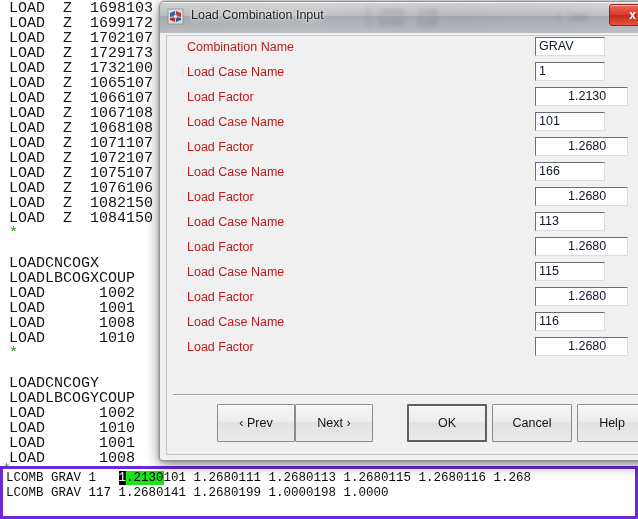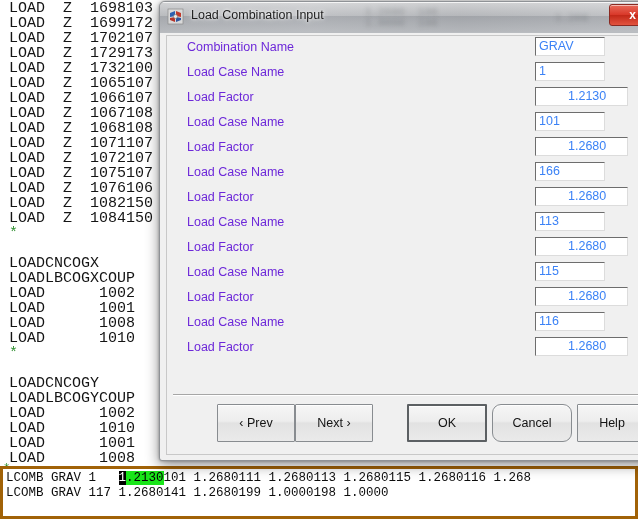--- a/index.html
+++ b/index.html
@@ -31,21 +31,21 @@
   #editor-scroll .thumb{
     position:absolute;left:1px;top:120px;width:13px;height:150px;
     background:linear-gradient(to right,#fdfdfd,#e3e3e3 45%,#cfcfcf);
     border:1px solid #b4b4b4;border-radius:1px;
   }
 
   
   #output-pane{
     position:absolute;left:0;bottom:0;width:638px;height:53px;
     box-sizing:border-box;
-    border:3px solid #a16207;
+    border:3px solid #6d28d9;
     background:#ffffff;
     overflow:hidden;
   }
   #output-text{
     position:absolute;left:3px;top:2px;
     font-family:"Liberation Mono","DejaVu Sans Mono",monospace;
     font-size:12.5px;line-height:15px;color:#0d0d0d;
     white-space:pre;
   }
   .cursor-blk{background:#000000;color:#ffffff;}
@@ -117,31 +117,31 @@
     border:1px solid #c8c8c8;
   }
   #form{
     position:absolute;left:0;top:0;width:100%;
   }
   .row{
     position:relative;height:25px;
   }
   .row .lbl{
     position:absolute;left:20px;top:4px;
-    font-size:12.5px;color:#6d28d9;
+    font-size:12.5px;color:#b91c1c;
     font-family:"Liberation Sans",sans-serif;
   }
   .fld{
     position:absolute;top:1px;height:19px;box-sizing:border-box;
     background:#ffffff;
     border:1px solid #a0a0a0;
     border-top-color:#6d6d6d;border-left-color:#6d6d6d;
     border-right-color:#dcdcdc;border-bottom-color:#dcdcdc;
     font-family:"Liberation Sans",sans-serif;
-    font-size:12.5px;color:#3b82f6;
+    font-size:12.5px;color:#0f172a;
     padding:1px 0 0 3px;
     line-height:15px;
   }
   .fld.narrow{left:368px;width:70px;}
   .fld.wide{left:368px;width:93px;padding-left:32px;}
 
   #separator{
     position:absolute;left:6px;right:6px;top:358px;height:0;
     border-top:1px solid #a6a6a6;
     box-shadow:0 1px 0 #ffffff;
@@ -160,21 +160,21 @@
     display:flex;align-items:center;justify-content:center;
     cursor:pointer;
     box-shadow:inset 0 1px 0 rgba(255,255,255,.9);
   }
   .btn.default{
     border:2px solid #5c6063;
   }
   #btn-prev{left:50px;width:78px;}
   #btn-next{left:128px;width:78px;}
   #btn-ok{left:240px;width:80px;}
-  #btn-cancel{left:325px;width:80px;border-radius:9px;}
+  #btn-cancel{left:325px;width:80px;}
   #btn-help{left:410px;width:70px;text-align:right;}
 </style>
 </head>
 <body>
 
 <div id="editor-backdrop">
   <div id="editor-text"><div>LOAD  Z  1698103</div><div>LOAD  Z  1699172</div><div>LOAD  Z  1702107</div><div>LOAD  Z  1729173</div><div>LOAD  Z  1732100</div><div>LOAD  Z  1065107</div><div>LOAD  Z  1066107</div><div>LOAD  Z  1067108</div><div>LOAD  Z  1068108</div><div>LOAD  Z  1071107</div><div>LOAD  Z  1072107</div><div>LOAD  Z  1075107</div><div>LOAD  Z  1076106</div><div>LOAD  Z  1082150</div><div>LOAD  Z  1084150</div><div class="star">*</div><div>&nbsp;</div><div>LOADCNCOGX</div><div>LOADLBCOGXCOUP</div><div>LOAD      1002</div><div>LOAD      1001</div><div>LOAD      1008</div><div>LOAD      1010</div><div class="star">*</div><div>&nbsp;</div><div>LOADCNCOGY</div><div>LOADLBCOGYCOUP</div><div>LOAD      1002</div><div>LOAD      1010</div><div>LOAD      1001</div><div>LOAD      1008</div><div>LCOMB</div><div class="star">*</div></div>
   <div id="editor-scroll">
     <div class="thumb"></div>
   </div>

